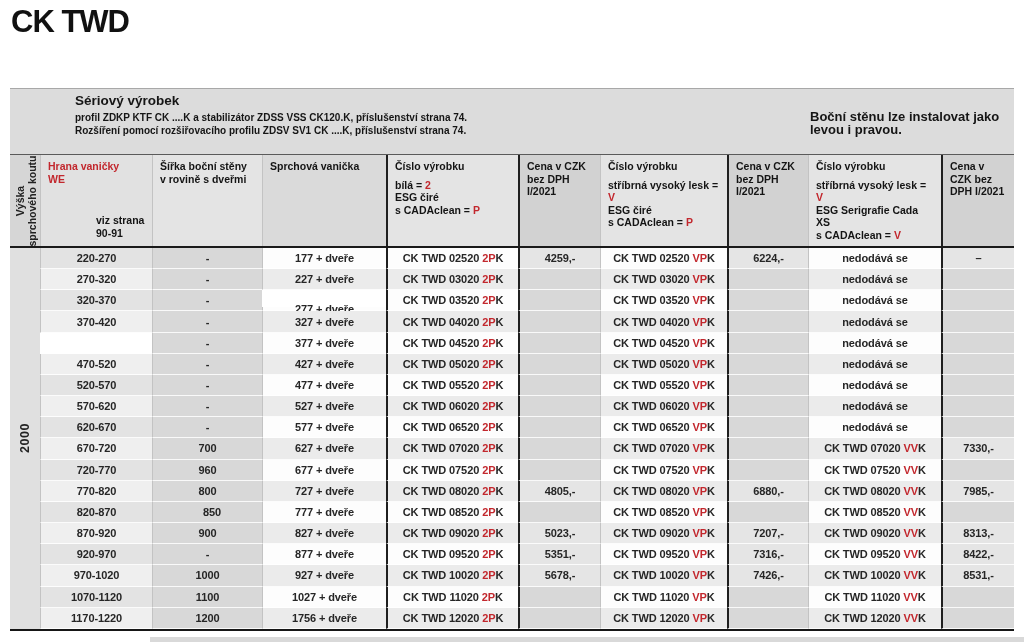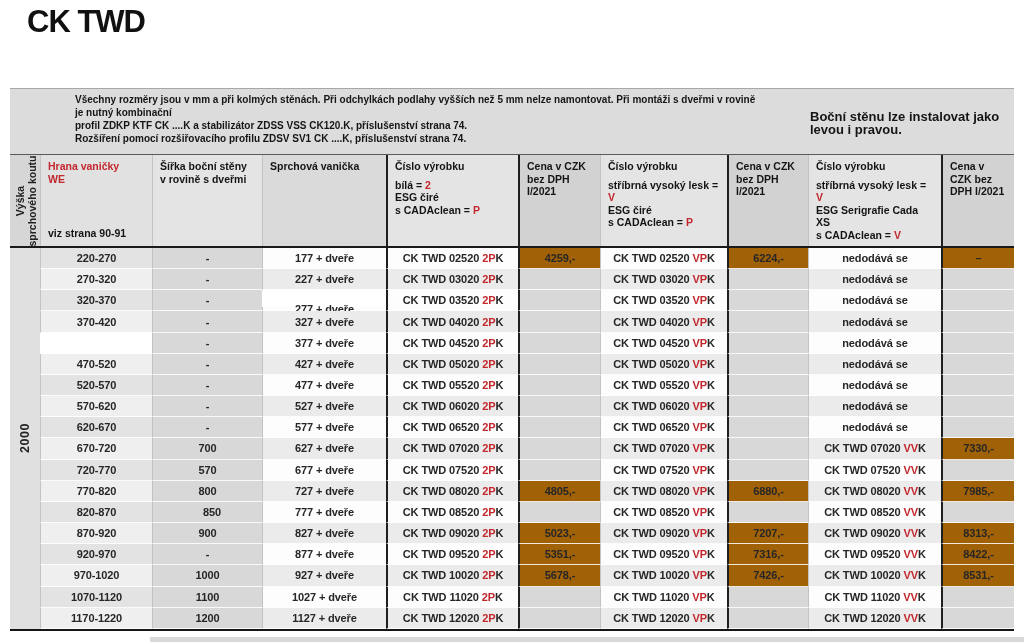--- a/index.html
+++ b/index.html
@@ -1,20 +1,20 @@
 <!DOCTYPE html>
 <html><head>
 <meta charset="utf-8">
 <style>
   html,body{margin:0;padding:0;background:#fff;}
   body{width:1024px;height:643px;position:relative;overflow:hidden;
        font-family:"Liberation Sans","DejaVu Sans",sans-serif;}
   .red{color:#c2272d;}
   
-  .page-title{position:absolute;left:27px;top:4px;font-size:31px;font-weight:bold;
+  .page-title{position:absolute;left:11px;top:4px;font-size:31px;font-weight:bold;
       letter-spacing:-1px;color:#111;}
   
   .sheet{position:absolute;left:10px;top:88px;width:1004px;}
   
   .intro{position:relative;height:67px;background:#dcdcdc;border-top:1px solid #a8a8a8;
       border-bottom:1px solid #5a5a5a;box-sizing:border-box;color:#151515;}
   .intro-main{position:absolute;left:65px;top:4px;width:690px;}
   .intro-heading{font-size:13.5px;font-weight:bold;margin:0 0 3px 0;}
   .intro-line{font-size:10px;font-weight:bold;line-height:13px;}
   .intro-side{position:absolute;left:800px;top:21px;width:200px;font-size:13px;
@@ -24,52 +24,52 @@
   
   .colheads{height:93px;border-bottom:2px solid #1a1a1a;box-sizing:border-box;}
   .ch{background:#e4e4e4;padding:5px 7px;font-size:10.5px;font-weight:bold;
       line-height:12.5px;color:#141414;box-sizing:border-box;overflow:hidden;}
   .ch-rot{background:#d6d6d6;display:flex;align-items:center;justify-content:center;padding:0;}
   .ch-hrana{background:#e1e1e1;display:flex;flex-direction:column;}
   .ch-tray{background:#dadada;}
   .ch-price{background:#d2d2d2;}
   .ch .sub{margin-top:6px;}
   .ch .line{display:block;}
-  .note-bottom{margin-top:auto;padding-bottom:2px;color:#141414;}
+  .note-bottom{margin-top:auto;padding-bottom:2px;color:#141414;margin-left:48px;}
   .bL{border-left:2px solid #1f1f1f;}
   .lL{border-left:1px solid #c3c3c3;}
   .vert{transform:rotate(-90deg);text-align:center;white-space:nowrap;
       font-size:10.5px;font-weight:bold;line-height:12px;color:#222;}
   .vert span{display:block;}
   
   .tbody{grid-template-rows:repeat(18,21.16px);border-bottom:2px solid #161616;
       box-sizing:border-box;position:relative;}
   .rot-body{grid-row:1/19;grid-column:1;background:#e0e0e0;display:flex;
       align-items:center;justify-content:center;}
   .rot-body .vert{font-size:12.5px;letter-spacing:.5px;}
   .cell{display:flex;align-items:center;justify-content:center;font-size:11px;
       font-weight:bold;color:#262626;letter-spacing:-.1px;
       border-bottom:1px solid rgba(255,255,255,.85);box-sizing:border-box;white-space:nowrap;}
   .st-hrana.odd{background:#e3e3e3;}  .st-hrana.even{background:#efefef;}
   .st-tray{background:#d8d8d8;}
   .st-stripe.odd{background:#fdfdfd;} .st-stripe.even{background:#ebebeb;}
-  .st-price{background:#d8d8d8;}      .st-price.has-val{background:#a16207;text-align:right;}
+  .st-price{background:#d8d8d8;}      .st-price.has-val{background:#e5e5e5;text-align:right;}
   
   .bottom-strip{position:absolute;left:150px;top:637px;width:874px;height:5px;background:#d9d9d9;}
 </style>
 </head>
 <body>
 
 <div class="page-title">CK TWD</div>
 
 <div class="sheet">
 
   <div class="intro">
     <div class="intro-main">
-      <div class="intro-line">Všechny rozměry jsou v mm a při kolmých stěnách. Při odchylkách podlahy vyšších než 5 mm nelze namontovat. Při montáži s dveřmi v rovině je nutný kombinační</div>
+      <div class="intro-heading">Sériový výrobek</div>
       <div class="intro-line">profil ZDKP KTF CK ....K  a stabilizátor ZDSS VSS CK120.K, příslušenství strana 74.</div>
       <div class="intro-line">Rozšíření pomocí rozšiřovacího profilu ZDSV SV1 CK ....K, příslušenství strana 74.</div>
     </div>
     <div class="intro-side">Boční stěnu lze instalovat jako levou i pravou.</div>
   </div>
 
   <div class="grid10 colheads">
     <div class="ch ch-rot">
       <div class="vert">
         <span>Výška</span>
@@ -194,21 +194,21 @@
       <div class="cell st-hrana lL even" style="grid-area: 10 / 2;">670-720</div>
       <div class="cell st-tray lL even" style="grid-area: 10 / 3;">700</div>
       <div class="cell st-stripe lL even" style="grid-area: 10 / 4;">627 + dveře</div>
       <div class="cell st-stripe bL even" style="grid-area: 10 / 5;">CK TWD 07020&nbsp;<span class="red">2P</span><span>K</span></div>
       <div class="cell st-price bL even" style="grid-area: 10 / 6;"></div>
       <div class="cell st-stripe lL even" style="grid-area: 10 / 7;">CK TWD 07020&nbsp;<span class="red">VP</span><span>K</span></div>
       <div class="cell st-price bL even" style="grid-area: 10 / 8;"></div>
       <div class="cell st-stripe lL even" style="grid-area: 10 / 9;">CK TWD 07020&nbsp;<span class="red">VV</span><span>K</span></div>
       <div class="cell st-price bL even has-val" style="grid-area: 10 / 10;">7330,-</div>
       <div class="cell st-hrana lL odd" style="grid-area: 11 / 2;">720-770</div>
-      <div class="cell st-tray lL odd" style="grid-area: 11 / 3;">570</div>
+      <div class="cell st-tray lL odd" style="grid-area: 11 / 3;">960</div>
       <div class="cell st-stripe lL odd" style="grid-area: 11 / 4;">677 + dveře</div>
       <div class="cell st-stripe bL odd" style="grid-area: 11 / 5;">CK TWD 07520&nbsp;<span class="red">2P</span><span>K</span></div>
       <div class="cell st-price bL odd" style="grid-area: 11 / 6;"></div>
       <div class="cell st-stripe lL odd" style="grid-area: 11 / 7;">CK TWD 07520&nbsp;<span class="red">VP</span><span>K</span></div>
       <div class="cell st-price bL odd" style="grid-area: 11 / 8;"></div>
       <div class="cell st-stripe lL odd" style="grid-area: 11 / 9;">CK TWD 07520&nbsp;<span class="red">VV</span><span>K</span></div>
       <div class="cell st-price bL odd" style="grid-area: 11 / 10;"></div>
       <div class="cell st-hrana lL even" style="grid-area: 12 / 2;">770-820</div>
       <div class="cell st-tray lL even" style="grid-area: 12 / 3;">800</div>
       <div class="cell st-stripe lL even" style="grid-area: 12 / 4;">727 + dveře</div>
@@ -258,21 +258,21 @@
       <div class="cell st-tray lL odd" style="grid-area: 17 / 3;">1100</div>
       <div class="cell st-stripe lL odd" style="grid-area: 17 / 4;">1027 + dveře</div>
       <div class="cell st-stripe bL odd" style="grid-area: 17 / 5;">CK TWD 11020&nbsp;<span class="red">2P</span><span>K</span></div>
       <div class="cell st-price bL odd" style="grid-area: 17 / 6;"></div>
       <div class="cell st-stripe lL odd" style="grid-area: 17 / 7;">CK TWD 11020&nbsp;<span class="red">VP</span><span>K</span></div>
       <div class="cell st-price bL odd" style="grid-area: 17 / 8;"></div>
       <div class="cell st-stripe lL odd" style="grid-area: 17 / 9;">CK TWD 11020&nbsp;<span class="red">VV</span><span>K</span></div>
       <div class="cell st-price bL odd" style="grid-area: 17 / 10;"></div>
       <div class="cell st-hrana lL even" style="grid-area: 18 / 2;">1170-1220</div>
       <div class="cell st-tray lL even" style="grid-area: 18 / 3;">1200</div>
-      <div class="cell st-stripe lL even" style="grid-area: 18 / 4;">1127 + dveře</div>
+      <div class="cell st-stripe lL even" style="grid-area: 18 / 4;">1756 + dveře</div>
       <div class="cell st-stripe bL even" style="grid-area: 18 / 5;">CK TWD 12020&nbsp;<span class="red">2P</span><span>K</span></div>
       <div class="cell st-price bL even" style="grid-area: 18 / 6;"></div>
       <div class="cell st-stripe lL even" style="grid-area: 18 / 7;">CK TWD 12020&nbsp;<span class="red">VP</span><span>K</span></div>
       <div class="cell st-price bL even" style="grid-area: 18 / 8;"></div>
       <div class="cell st-stripe lL even" style="grid-area: 18 / 9;">CK TWD 12020&nbsp;<span class="red">VV</span><span>K</span></div>
       <div class="cell st-price bL even" style="grid-area: 18 / 10;"></div>
     </div>
 
 </div>
 

